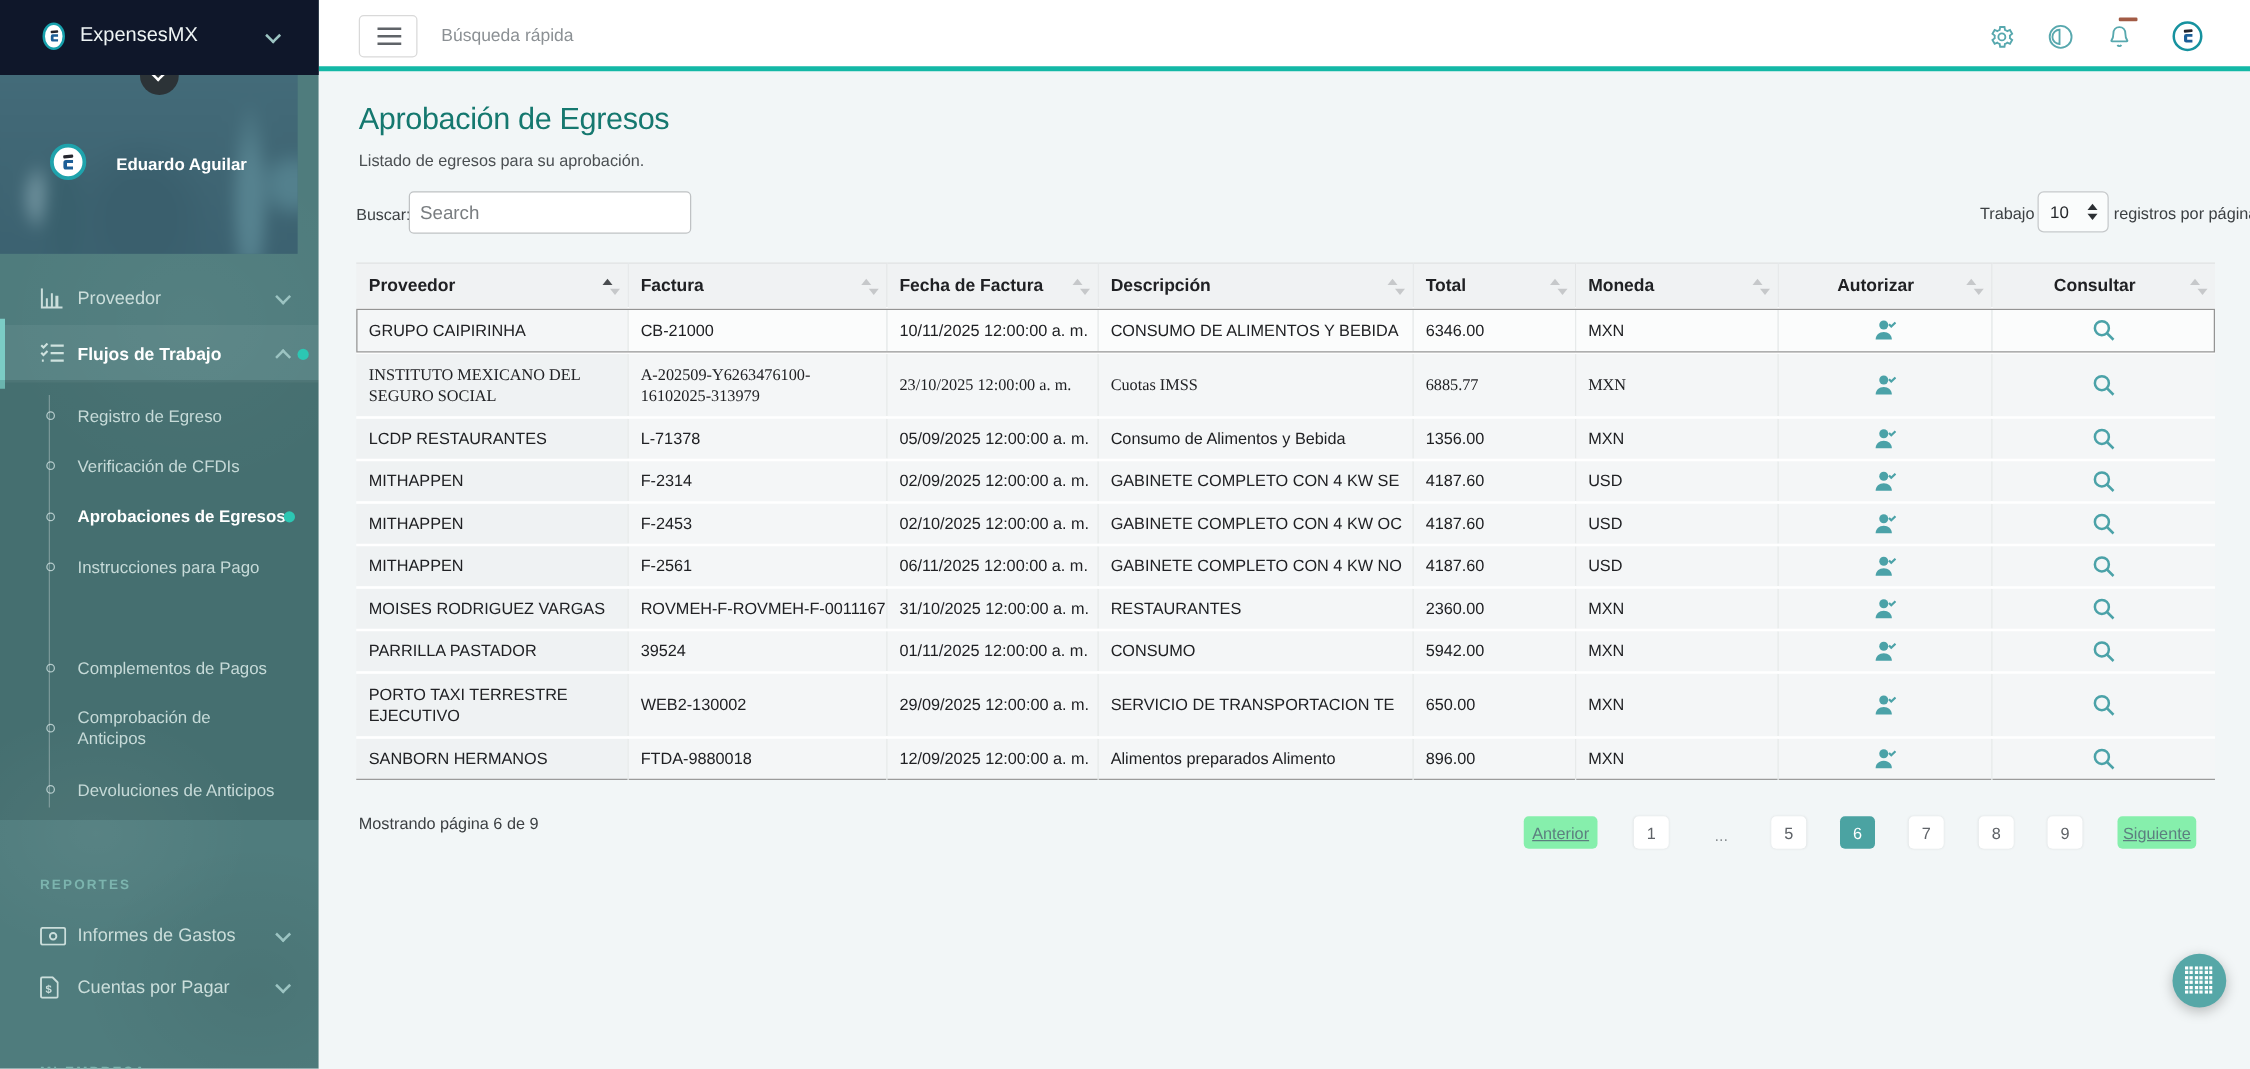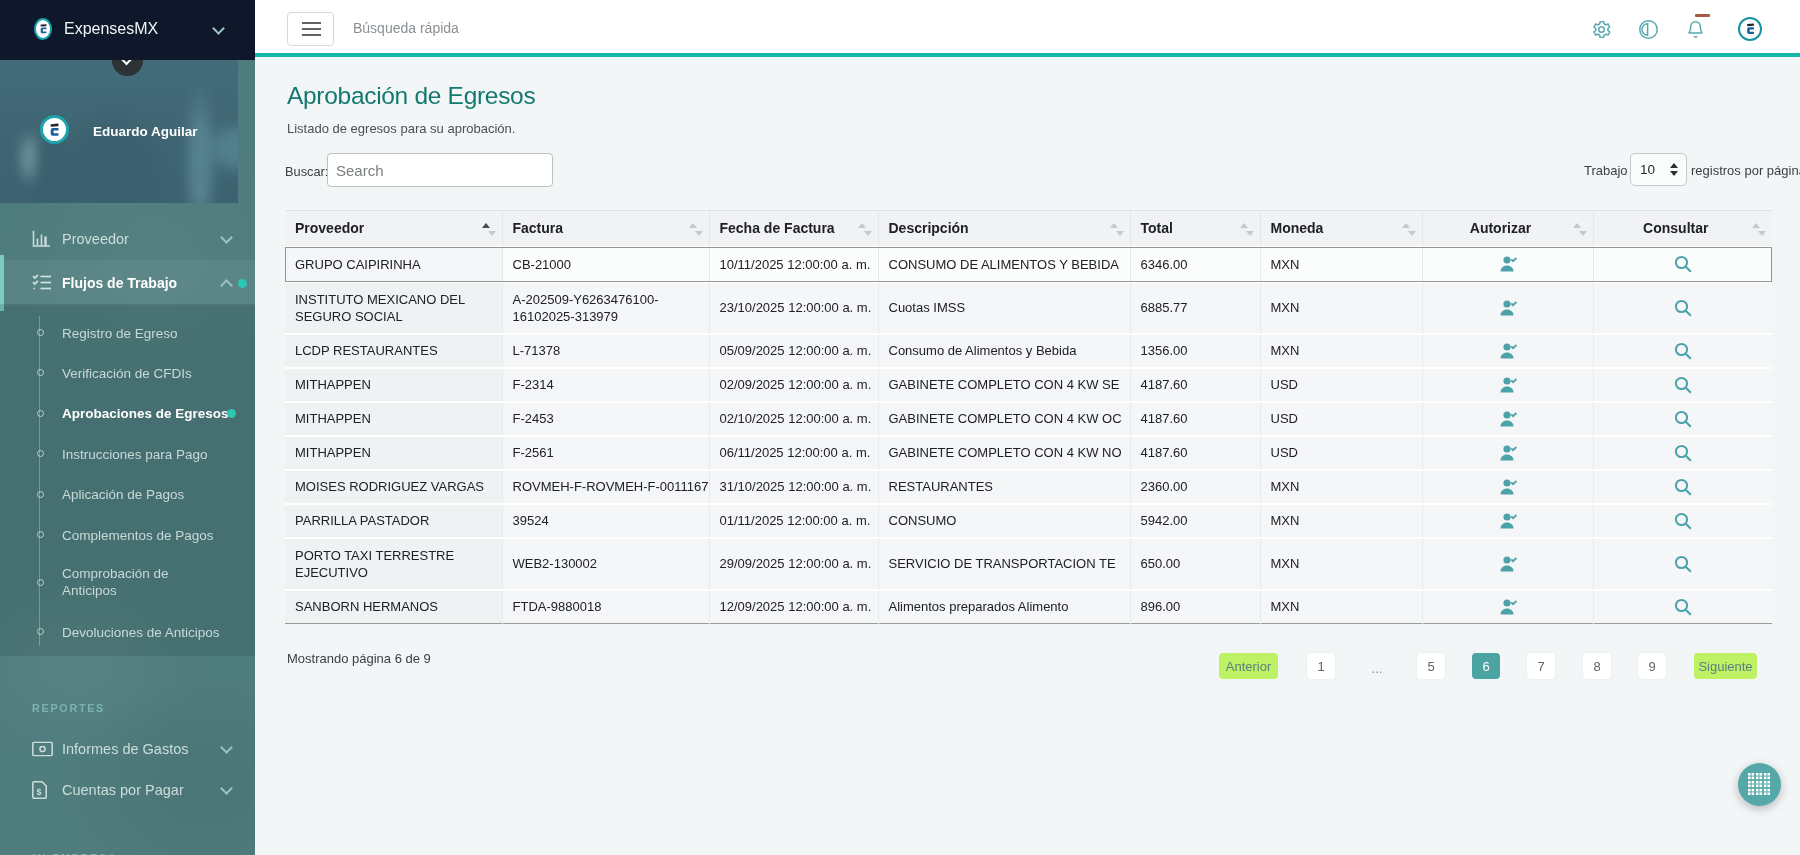--- a/index.html
+++ b/index.html
@@ -108,21 +108,21 @@
   tr.r1 td { background:#fbfcfc; }
   tr.r1 td.s1 { background:#f4f6f7; }
   tr.r1 { outline:1px solid #949494; outline-offset:-1px; }
   tbody { border-bottom:1.5px solid #9b9b9b; }
   td.ic { text-align:center; }
 
   
   #pag-info { position:absolute; left:32px; top:593px; font-size:13px; color:#3c4043; }
   .pbtn { position:absolute; top:595px; height:26px; border-radius:4px; font-size:13px; color:#5f6368; display:flex; align-items:center; justify-content:center; }
   .pbtn.w { background:#fff; width:28px; box-shadow:0 0 2px rgba(0,0,0,0.08); }
-  .pbtn.t { background:#bef264; color:#5c7f7f; }
+  .pbtn.t { background:#86efac; color:#5c7f7f;text-decoration:underline; }
   .pbtn.a { background:#4ba3a2; color:#fff; width:28px; }
 
   
   #fab { position:absolute; left:1483px; top:705px; width:43px; height:43px; border-radius:50%; background:#56a7a7; box-shadow:0 3px 10px rgba(0,0,0,0.25); }
 </style>
 </head>
 <body>
 
 <svg width="0" height="0" style="position:absolute">
   <defs>
@@ -205,24 +205,20 @@
         </div>
       <div class="smi active" style="top:92px;height:34px;">
           <i class="bullet"></i>
           <span class="lbl">Aprobaciones de Egresos</span>
           <i class="teal-dot"></i>
         </div>
       <div class="smi" style="top:133px;height:33px;">
           <i class="bullet"></i>
           <span class="lbl">Instrucciones para Pago</span>
         </div>
-      <div class="smi" style="top:173px;height:34px;">
-          <i class="bullet"></i>
-          <span class="lbl">Aplicación de Pagos</span>
-        </div>
       <div class="smi" style="top:214px;height:33px;">
           <i class="bullet"></i>
           <span class="lbl">Complementos de Pagos</span>
         </div>
       <div class="smi" style="top:252px;height:52px;">
           <i class="bullet"></i>
           <span class="lbl">Comprobación de<br>Anticipos</span>
         </div>
       <div class="smi" style="top:311px;height:33px;padding-left:41px;">
           <i class="bullet"></i>
@@ -350,21 +346,21 @@
             <td>CONSUMO DE ALIMENTOS Y BEBIDA</td>
             <td>6346.00</td>
             <td>MXN</td>
             <td class="ic"><svg width="18" height="18" viewBox="0 0 18 18" style="vertical-align:middle">
                 <use href="#person-check"></use>
               </svg></td>
             <td class="ic"><svg width="18" height="18" viewBox="0 0 18 18" style="vertical-align:middle">
                 <use href="#magnifier"></use>
               </svg></td>
       </tr>
-      <tr class="r" style="height:52px;">
+      <tr class="r" style="height:52px;font-family:Liberation Serif, serif;">
         <td class="s1 wrap">INSTITUTO MEXICANO DEL SEGURO SOCIAL</td>
             <td class="wrap">A-202509-Y6263476100-16102025-313979</td>
             <td>23/10/2025 12:00:00 a. m.</td>
             <td>Cuotas IMSS</td>
             <td>6885.77</td>
             <td>MXN</td>
             <td class="ic"><svg width="18" height="18" viewBox="0 0 18 18" style="vertical-align:middle">
                 <use href="#person-check"></use>
               </svg></td>
             <td class="ic"><svg width="18" height="18" viewBox="0 0 18 18" style="vertical-align:middle">

